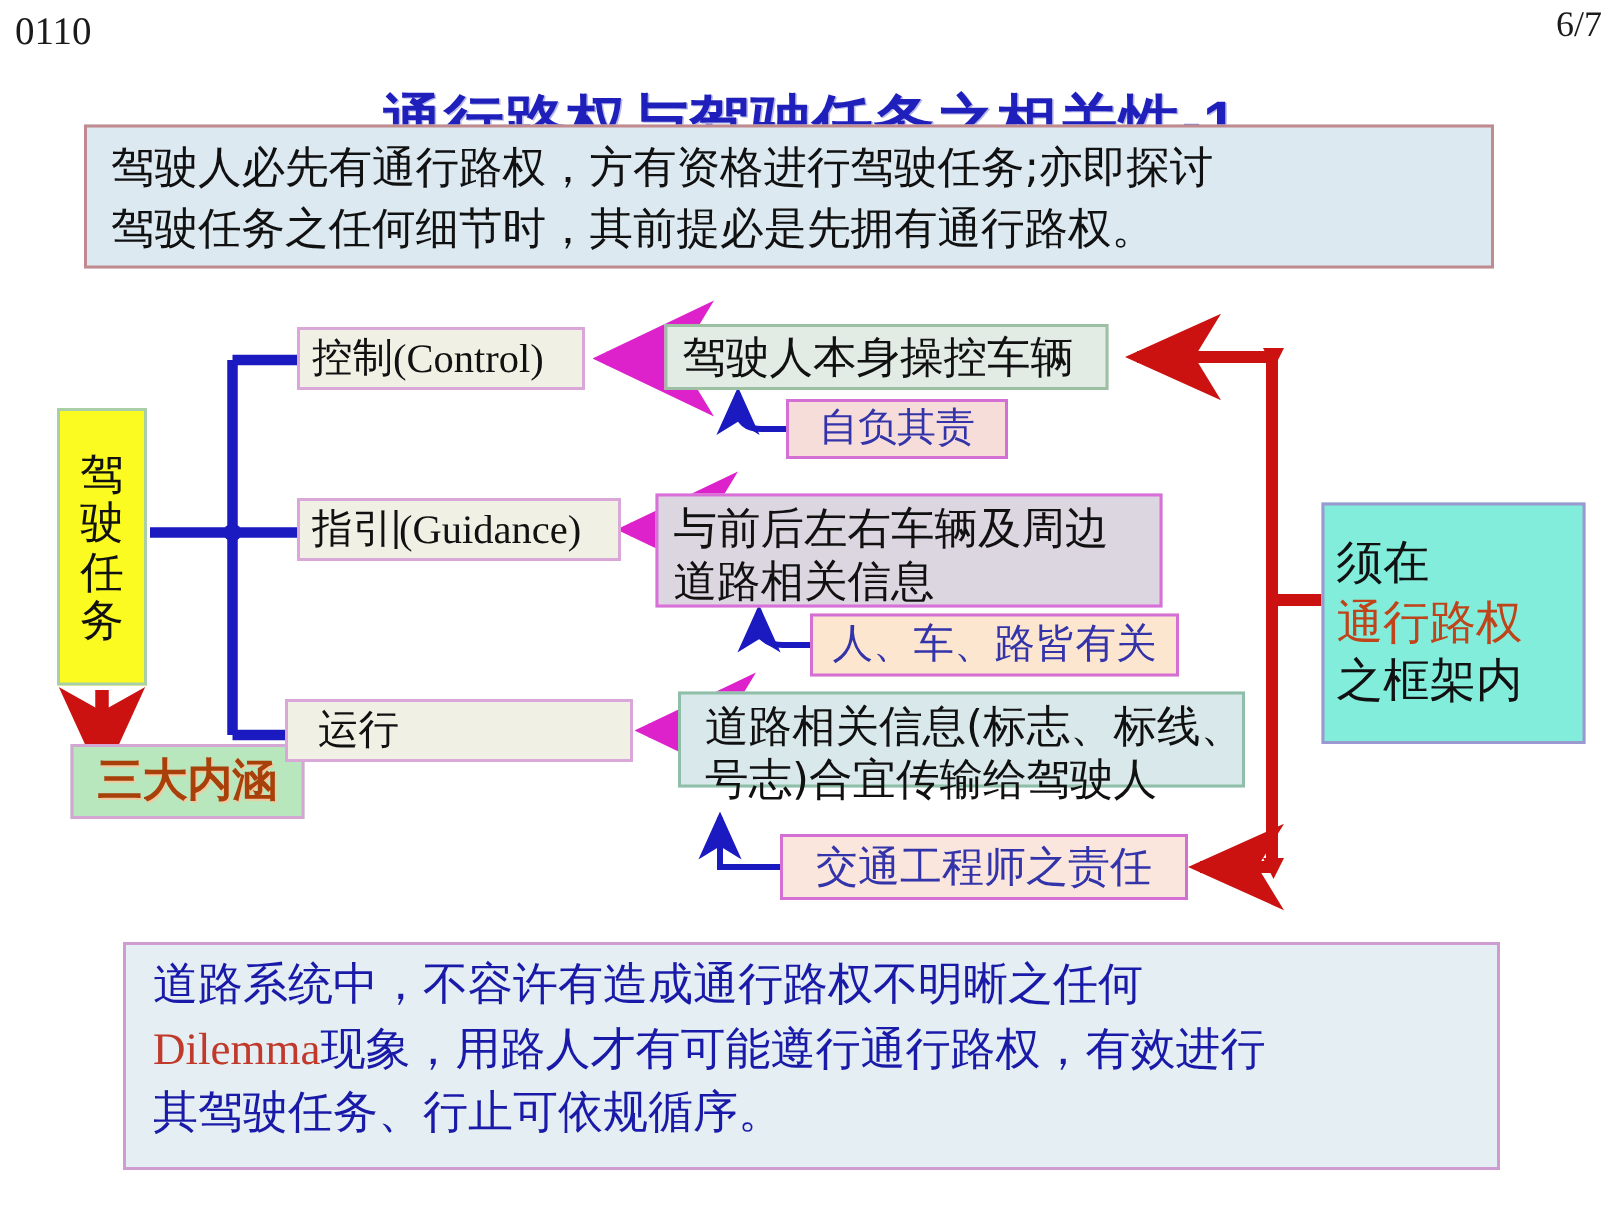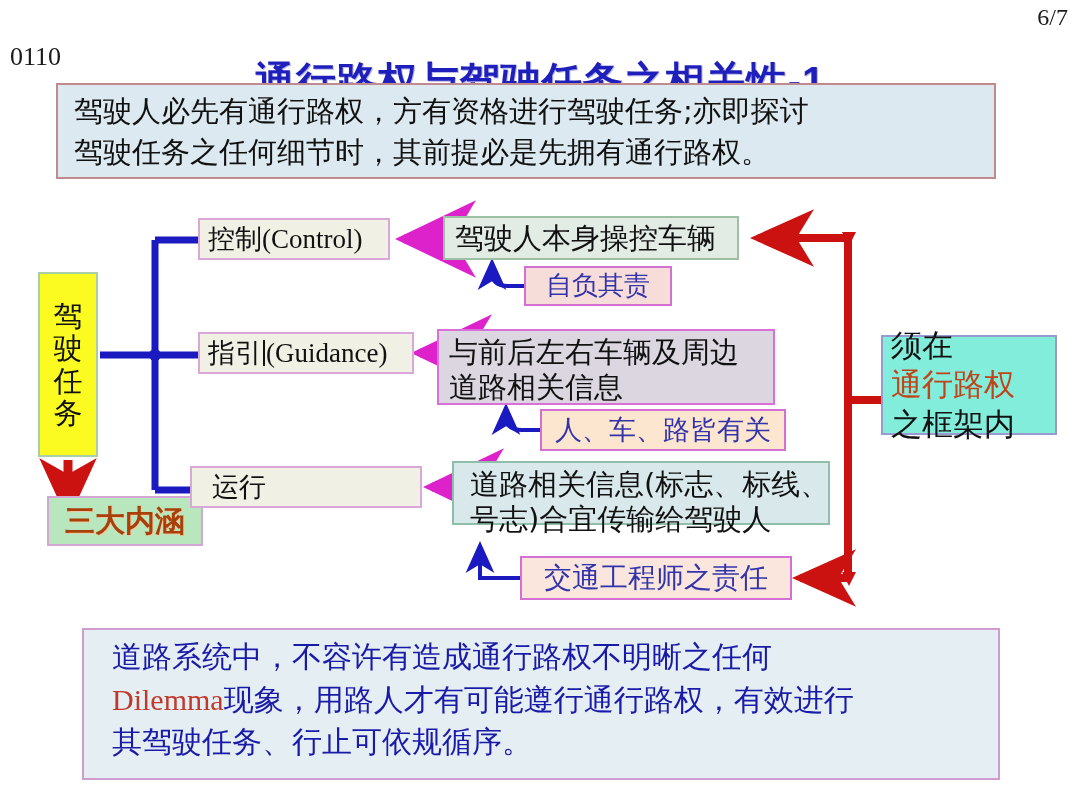--- a/index.html
+++ b/index.html
@@ -3,21 +3,21 @@
 <meta charset="utf-8">
 <style>
   html,body{margin:0;padding:0;background:#ffffff;}
   body{width:1080px;height:810px;position:relative;overflow:hidden;
        font-family:"Liberation Serif","DejaVu Serif",serif;}
 
   #slide{position:absolute;left:0;top:0;width:1080px;height:810px;background:#fff;}
 
   
   .corner-num{position:absolute;font-family:"Liberation Serif",serif;font-size:26px;color:#1a1a1a;}
-  #doc-id{left:10px;top:6px;margin-top:36px;}
+  #doc-id{left:10px;top:6px;}
   #page-num{right:12px;top:4px;font-size:24px;}
 
   #page-title{
     position:absolute;left:0;top:6px;width:1080px;text-align:center;
     font-family:"Liberation Sans","DejaVu Sans",sans-serif;
     font-weight:bold;font-size:40px;color:#1f1fbb;letter-spacing:1px;
     text-shadow:1px 1px 0 #b9b9e8;
     margin-top:48px;
   }
 
@@ -33,21 +33,21 @@
     padding:6px 14px 6px 16px;
     font-family:"DejaVu Sans",sans-serif;font-size:29px;color:#111;
     display:block;
   }
   #top-statement .ln{display:block;white-space:nowrap;line-height:1.42;}
 
   
   #bottom-statement{
     left:82px;top:628px;width:918px;height:152px;
     background:#e4eef3;border:2px solid #cf9ccf;
-    padding:6px 28px;display:block;
+    padding:6px 18px;display:block;
     font-family:"DejaVu Sans",sans-serif;font-size:30px;color:#1a1aa8;
   }
   #bottom-statement .ln{display:block;white-space:nowrap;line-height:1.42;}
   #bottom-statement .hl{color:#c0392b;font-family:"Liberation Serif",serif;}
 
   
   #root-box{
     left:38px;top:272px;width:60px;height:185px;
     background:#fbfb22;border:2px solid #a9cfa9;
     flex-direction:column;justify-content:center;align-items:center;
@@ -109,21 +109,21 @@
     justify-content:center;font-size:27px;color:#3333aa;
   }
   #note-engineer{
     left:520px;top:556px;width:272px;height:44px;
     background:#fbe6dd;border:2px solid #d46fd4;
     justify-content:center;font-size:28px;color:#3333aa;
   }
 
   
   #scope-box{
-    left:881px;top:335px;width:176px;height:100px;
+    left:881px;top:335px;width:176px;height:161px;
     background:#83eddc;border:2px solid #9a9ad0;
     flex-direction:column;justify-content:center;align-items:flex-start;
     padding-left:8px;font-size:31px;color:#111;
   }
   #scope-box .ln{display:block;line-height:1.28;white-space:nowrap;}
   #scope-box .ln.red{color:#c0441a;}
 
   svg#wires{position:absolute;left:0;top:0;width:1080px;height:810px;
             pointer-events:none;}
 </style>

